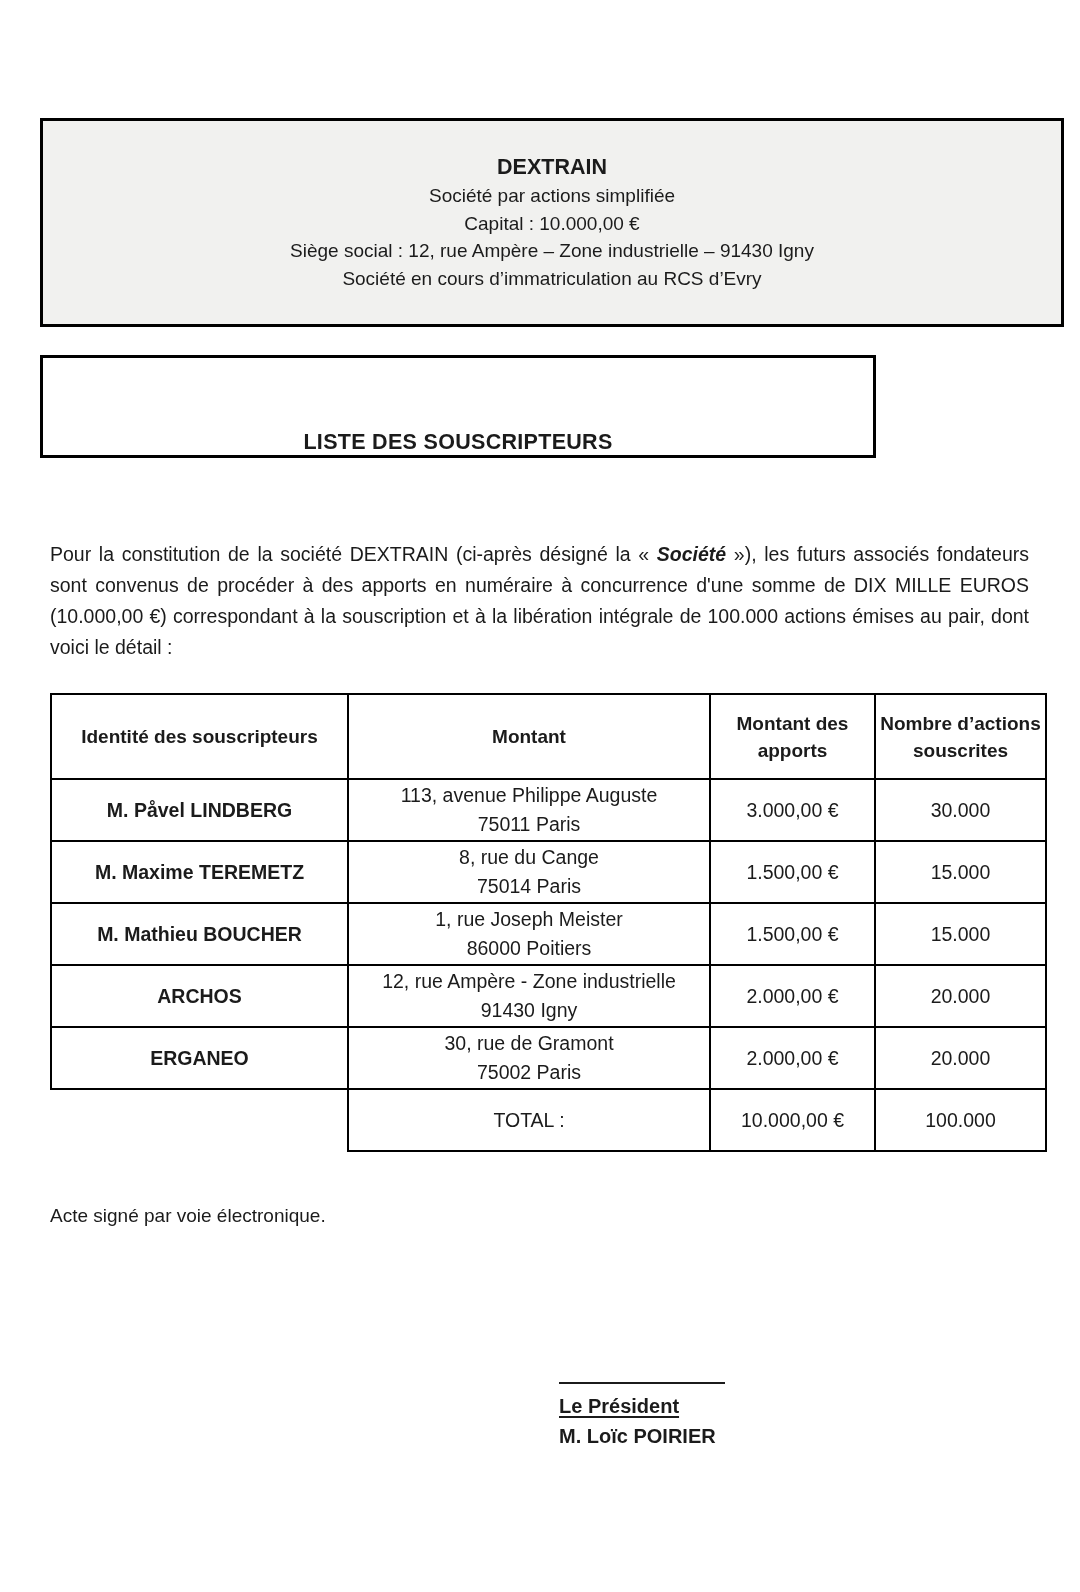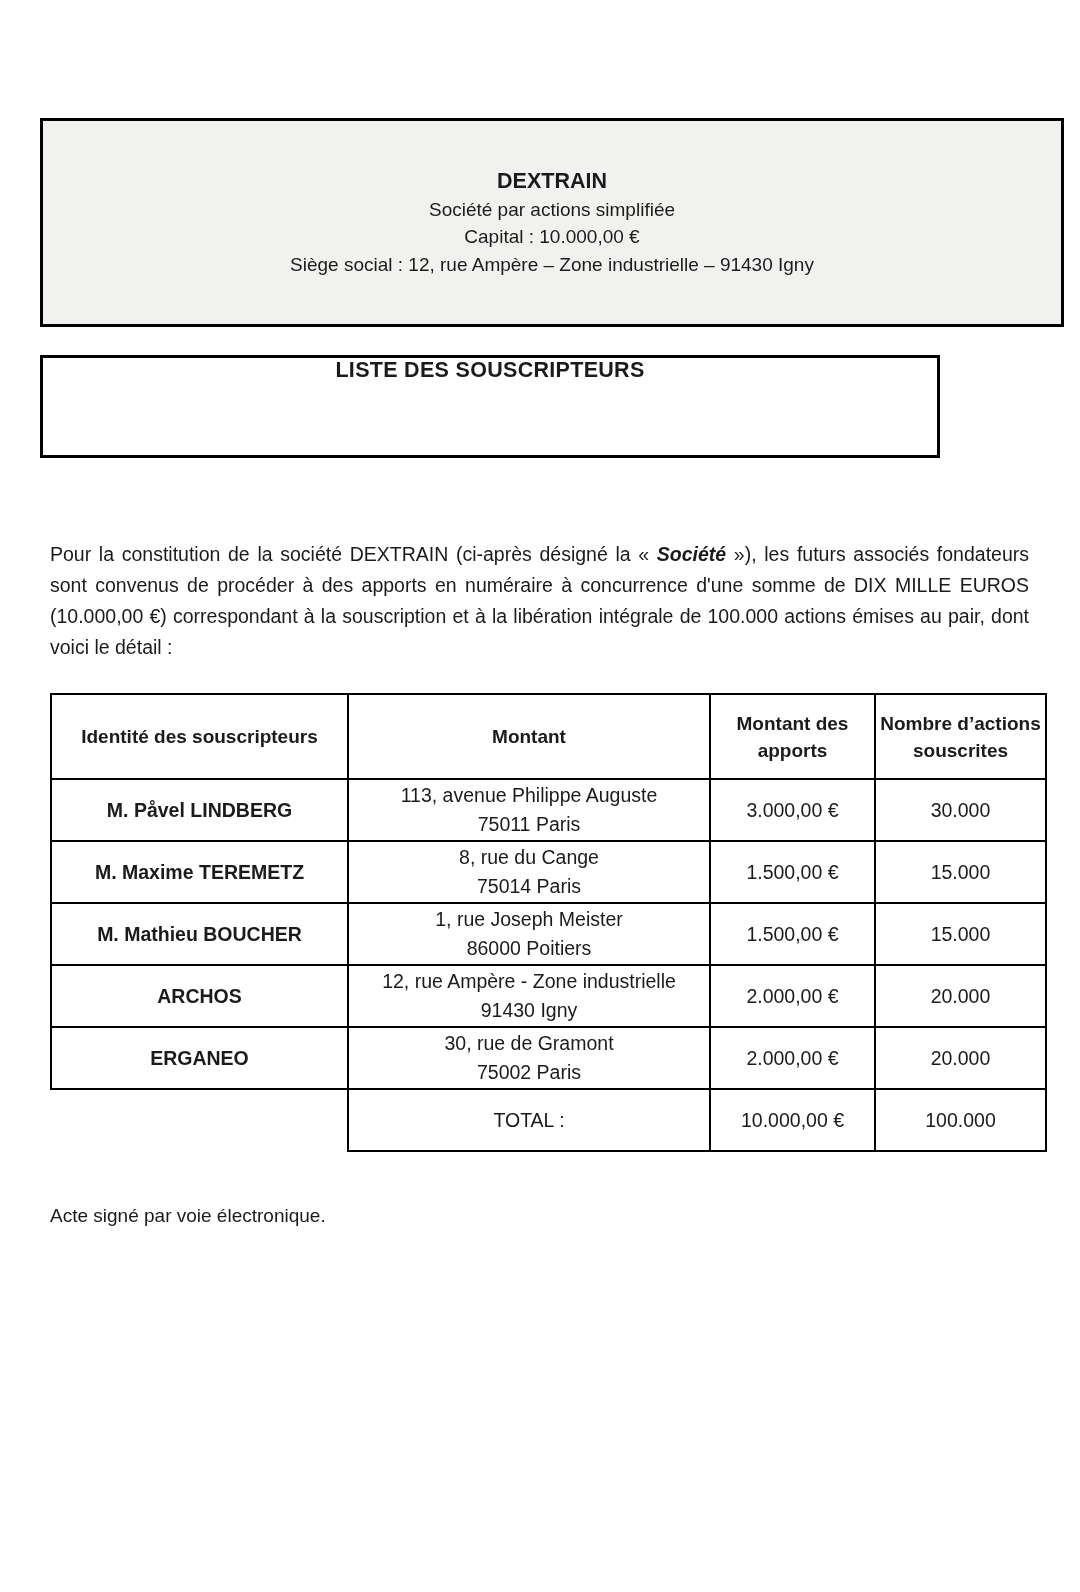--- a/index.html
+++ b/index.html
@@ -29,25 +29,25 @@
     text-align:center;
     font-size:19px;
     line-height:27.5px;
   }
   .company-name { font-weight:bold; font-size:21.5px; line-height:29px; }
 
   
   .title-box {
     position:absolute;
     left:28px; top:355px;
-    width:900px; height:103px;
+    width:836px; height:103px;
     background:#ffffff;
     border:3px solid #000000;
     display:flex;
-    align-items:flex-start;
+    align-items:flex-end;
     justify-content:center;
     font-weight:bold;
     font-size:21.5px;
     letter-spacing:0.3px;
   }
 
   
   .intro {
     position:absolute;
     left:38px; top:539px;
@@ -115,20 +115,21 @@
 </head>
 <body>
 
 <div class="page">
 
   <div class="header-box">
     <div class="company-name">DEXTRAIN</div>
     <div>Société par actions simplifiée</div>
     <div>Capital : 10.000,00 €</div>
     <div>Siège social : 12, rue Ampère – Zone industrielle – 91430 Igny</div>
+    <div>Société en cours d’immatriculation au RCS d’Evry</div>
   </div>
 
   <div class="title-box">
     <span>LISTE DES SOUSCRIPTEURS</span>
   </div>
 
   <p class="intro"><span>Pour la constitution de la société DEXTRAIN (ci-après désigné la « </span><span class="soc">Société</span><span> »), les futurs associés fondateurs sont convenus de procéder à des apports en numéraire à concurrence d'une somme de DIX MILLE EUROS (10.000,00 €) correspondant à la souscription et à la libération intégrale de 100.000 actions émises au pair, dont voici le détail :</span></p>
 
   <table class="subscribers-table">
     <thead>
@@ -189,14 +190,19 @@
         <td class="cell-blank"></td>
         <td>TOTAL :</td>
         <td>10.000,00 €</td>
         <td>100.000</td>
       </tr>
     </tbody>
   </table>
 
   <p class="note">Acte signé par voie électronique.</p>
 
+  <div class="signature-block">
+    <div class="signature-line"></div>
+    <div class="signer-title">Le Président</div>
+    <div>M. Loïc POIRIER</div>
+  </div>
 
 </div>
 
 </body></html>

